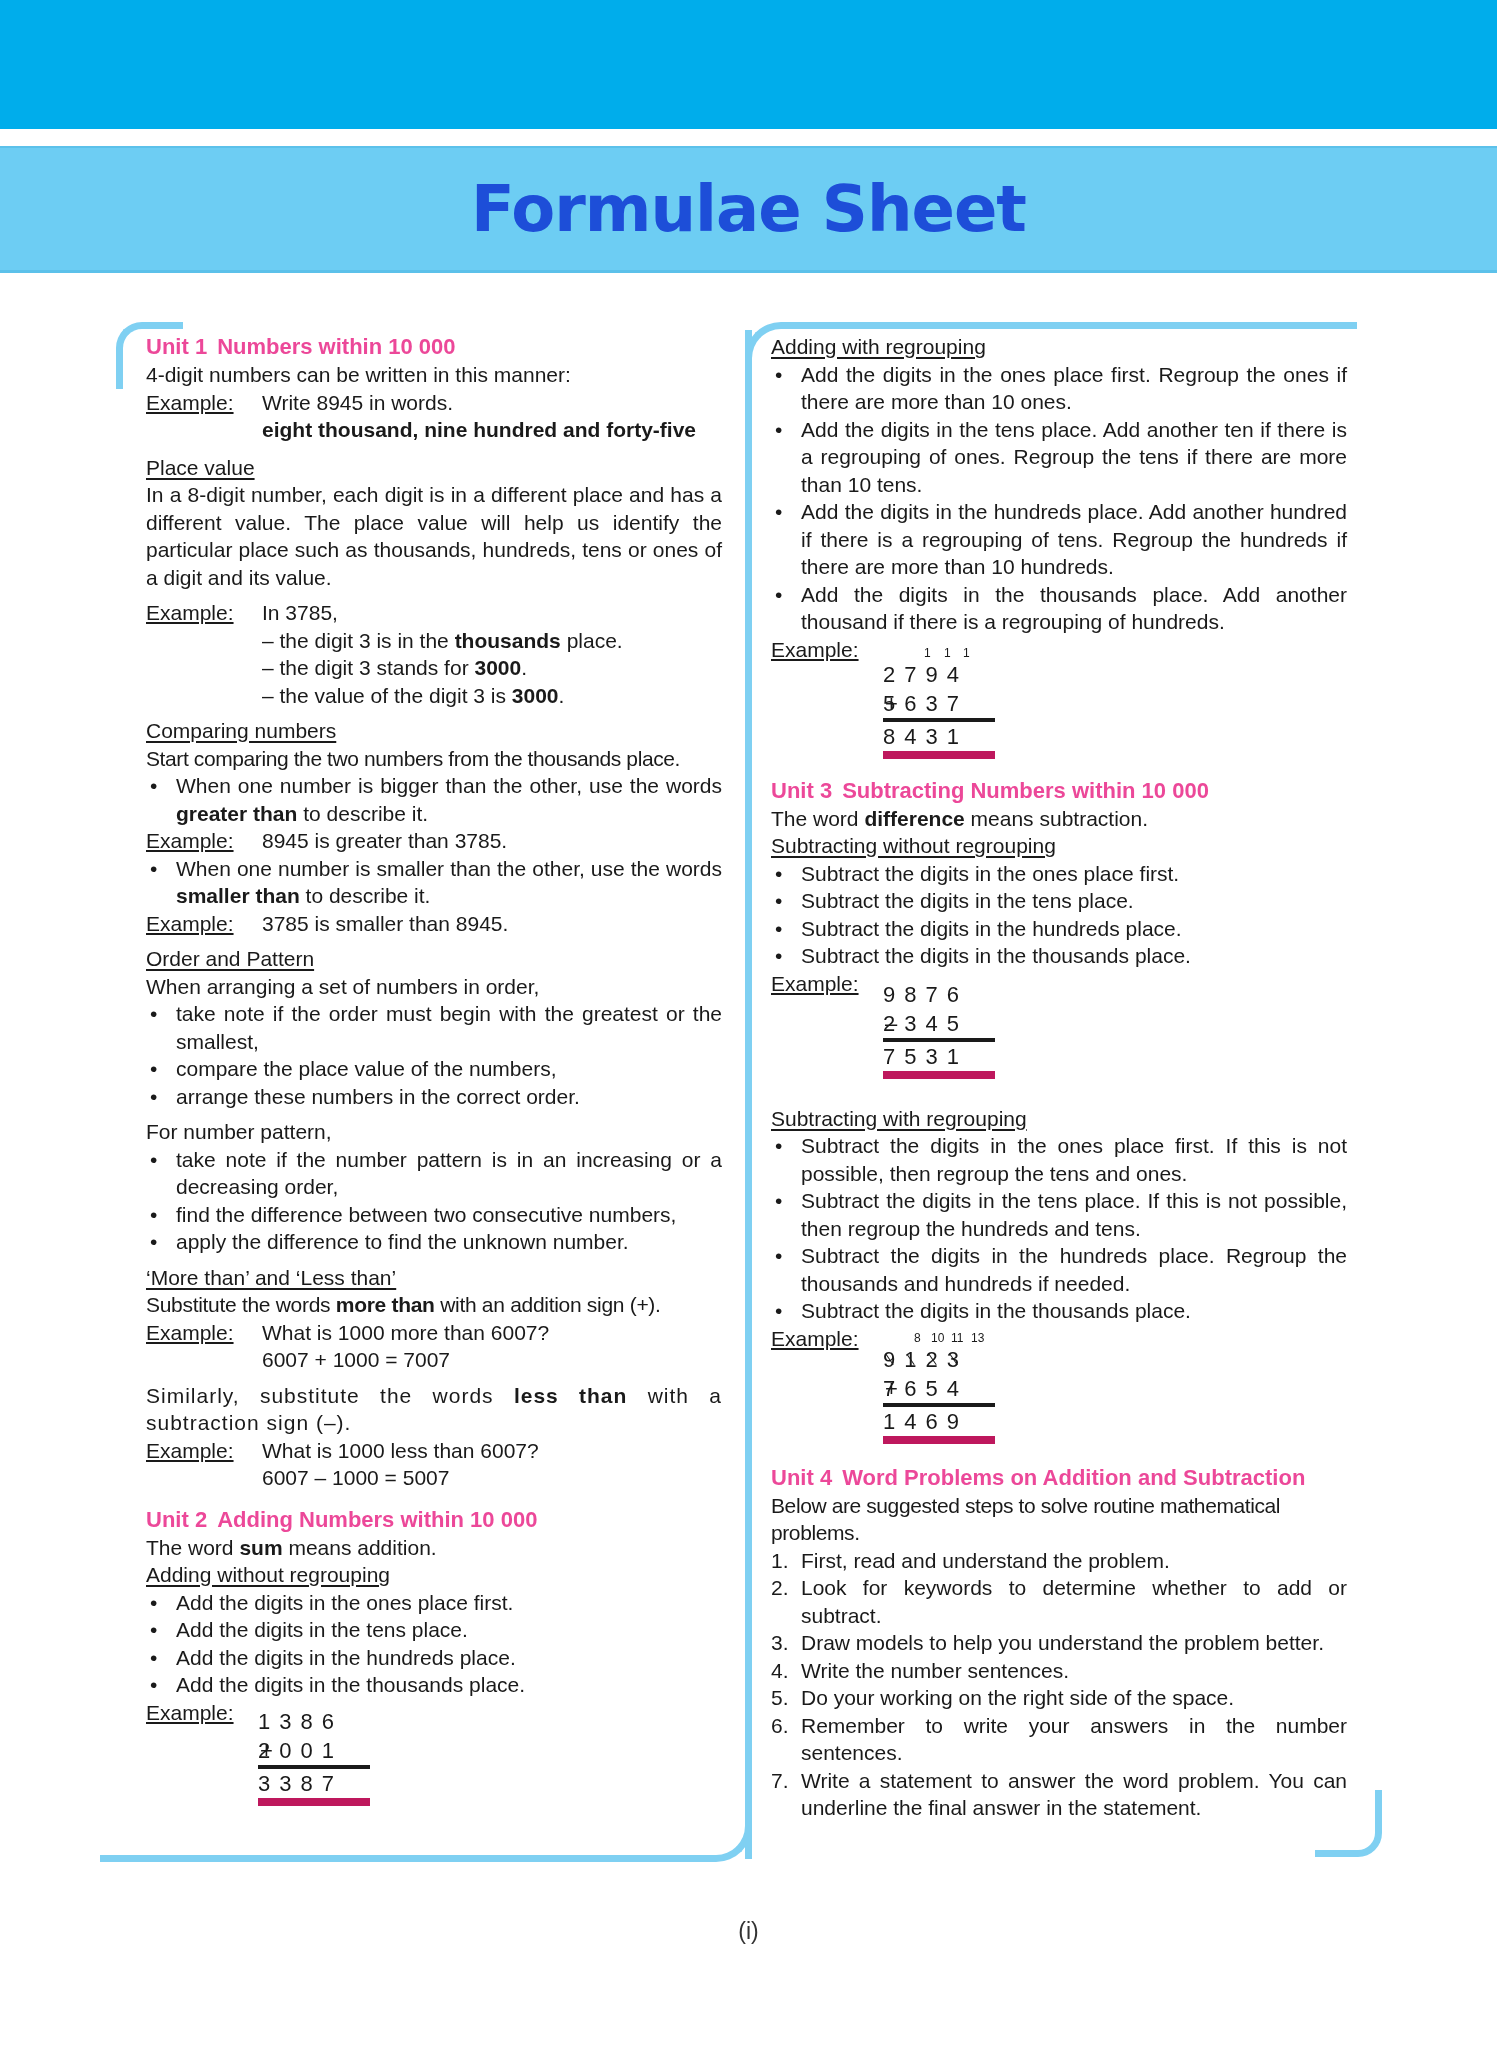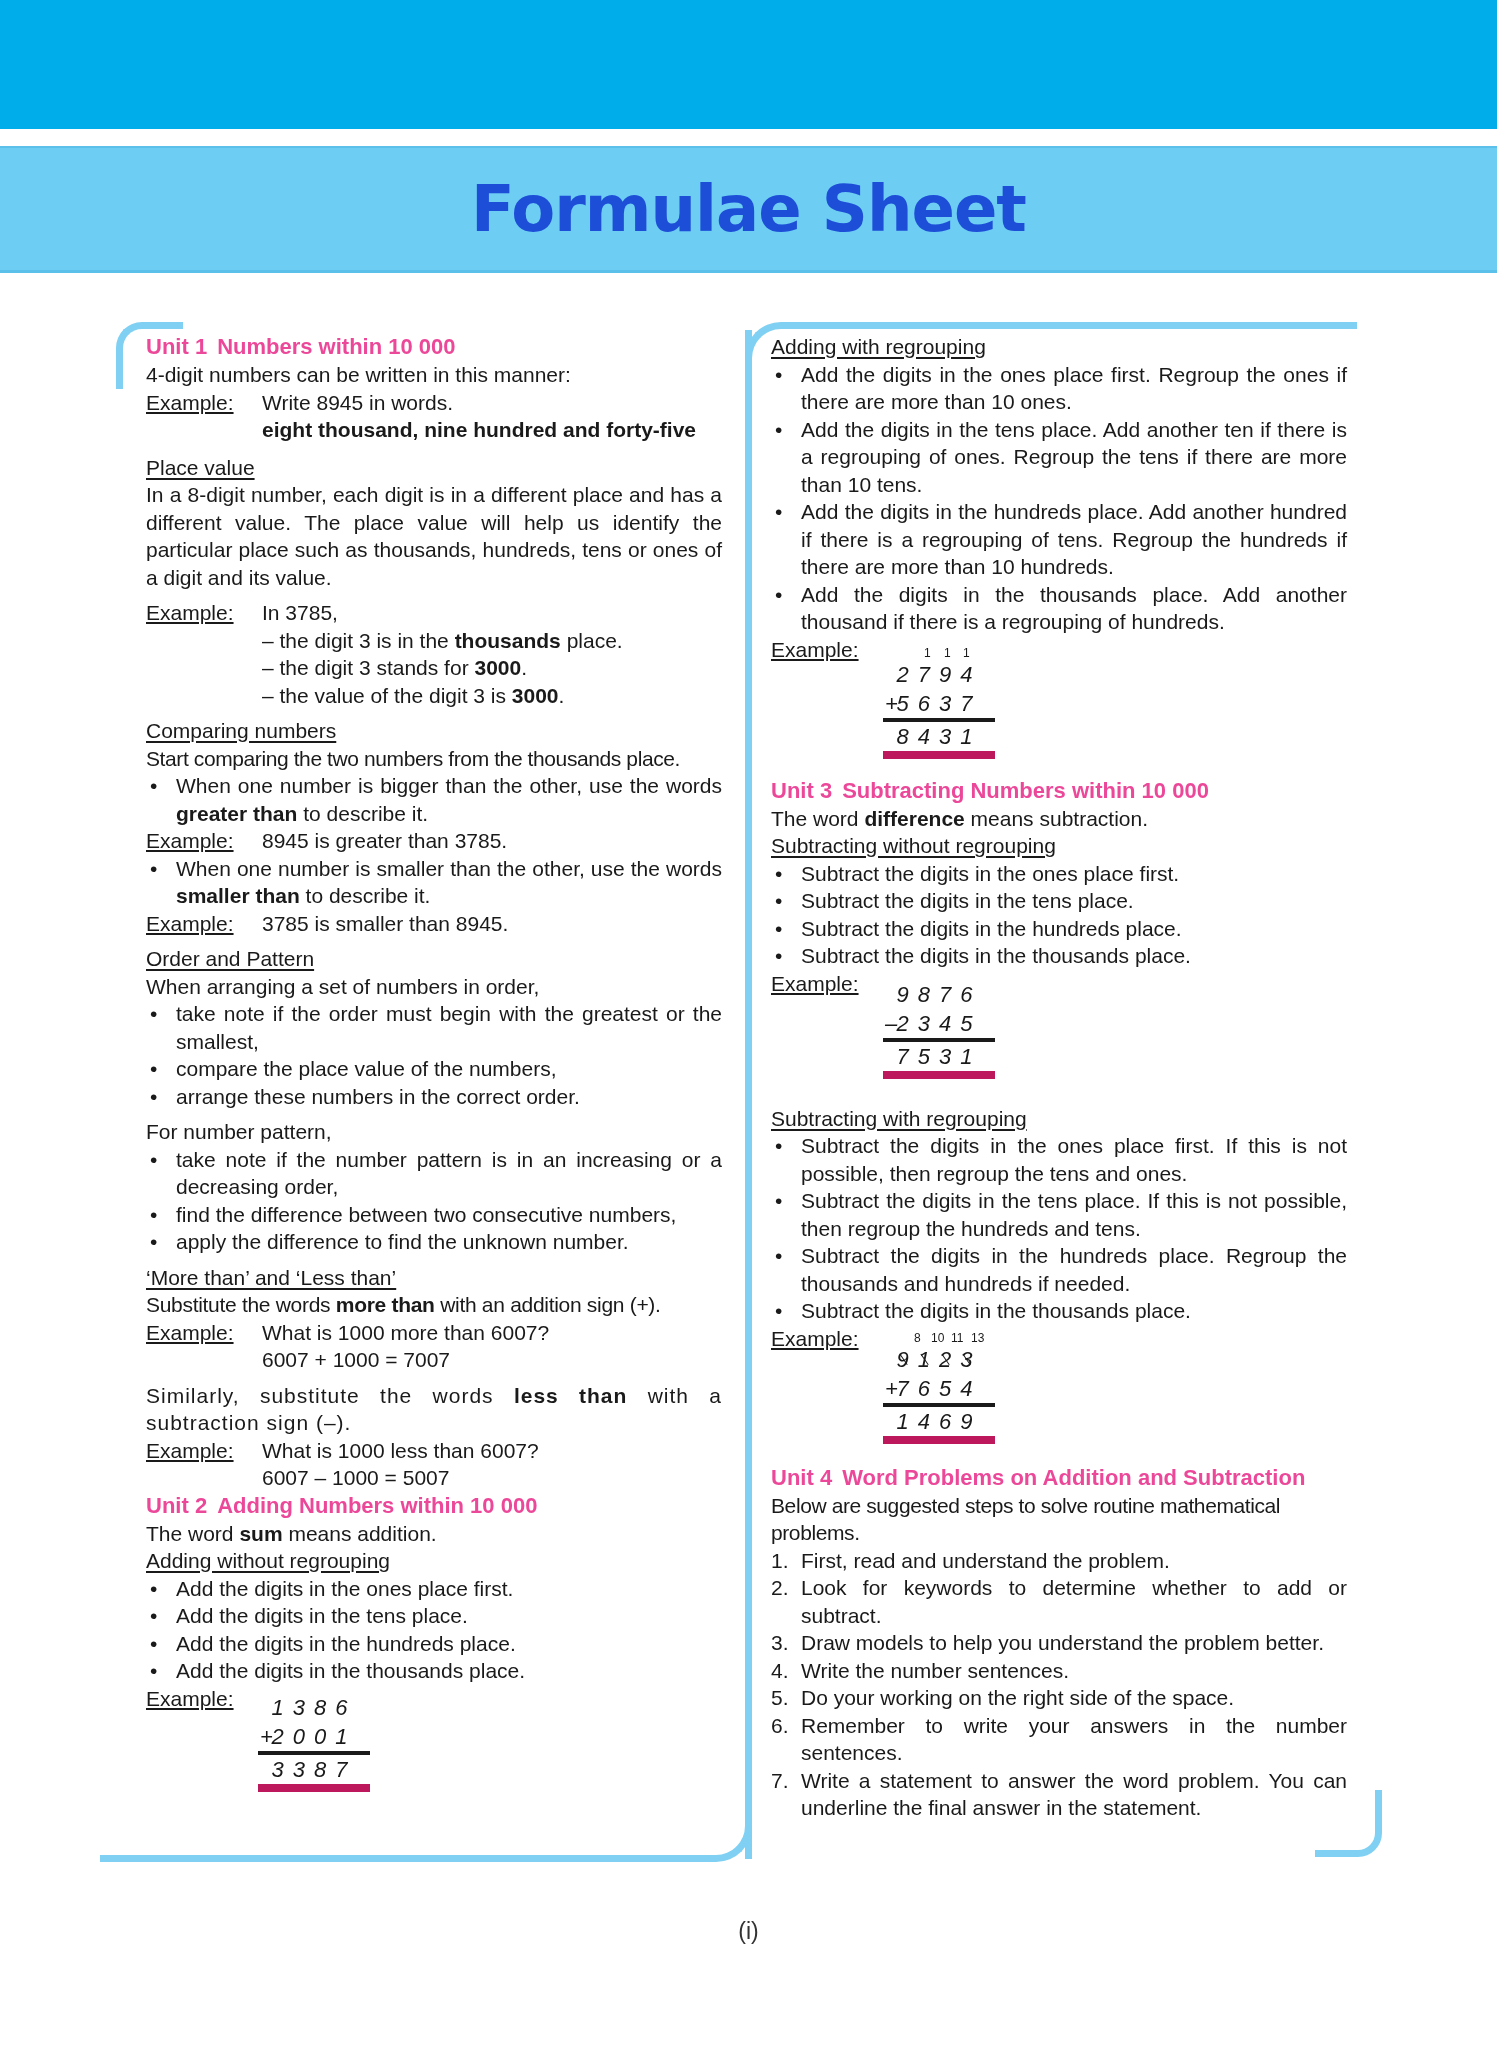--- a/index.html
+++ b/index.html
@@ -51,21 +51,21 @@
     .ex-label { width: 116px; flex: none; text-decoration: underline; }
     .ex-body { flex: 1; }
     .bold { font-weight: bold; }
     ul.bul { list-style: none; margin: 0; padding: 0; }
     ul.bul li { position: relative; padding-left: 30px; text-align: justify; }
     ul.bul li::before { content: "•"; position: absolute; left: 4px; top: 0; }
     ol.num { list-style: none; margin: 0; padding: 0; }
     ol.num li { position: relative; padding-left: 30px; text-align: justify; }
     ol.num li .n { position: absolute; left: 0; top: 0; }
     .calc { margin-left: 112px; font-size: 22px; letter-spacing: 9px; font-family: "Liberation Sans", sans-serif; }
-    .calc .row { width: 112px; text-align: center; position: relative; height: 29px; line-height: 29px; font-style: italic; }
+    .calc .row { width: 112px; text-align: left; position: relative; height: 29px; line-height: 29px; }
     .calc .row.op { border-bottom: 4px solid #1a1a1a; }
     .calc .row.res { border-bottom: 8px solid #be185d; }
     .calc .sign { position: absolute; left: 2px; top: 0; letter-spacing: 0; }
     .carry { height: 14px; font-size: 12px; line-height: 14px; width: 112px; text-align: right; letter-spacing: 0; position: relative; }
     .carry span { position: absolute; top: 0; }
     .crossed { position: relative; display: inline-block; }
     .crossed::after { content: ""; position: absolute; left: 0; right: 8px; top: 50%; border-top: 1.5px solid #1a1a1a; transform: rotate(55deg); }
     .page-num { position: absolute; left: 0; width: 1497px; top: 1918px; text-align: center; font-size: 23px; color: #333; }
   </style>
 </head>
@@ -140,21 +140,21 @@
   <div class="ex-row">
     <span class="ex-label">Example:</span>
     <span class="ex-body"><span>What is 1000 more than 6007?</span><br><span>6007 + 1000 = 7007</span></span>
   </div>
   <p class="p justify gap-top" style="letter-spacing:1px"><span>Similarly, substitute the words </span><b>less than</b><span> with a subtraction sign (–).</span></p>
   <div class="ex-row">
     <span class="ex-label">Example:</span>
     <span class="ex-body"><span>What is 1000 less than 6007?</span><br><span>6007 – 1000 = 5007</span></span>
   </div>
 
-  <div class="unit-heading" style=""><span>Unit 2</span><span class="gap"></span><span>Adding Numbers within 10 000</span></div>
+  <div class="unit-heading" style="margin-top:14px"><span>Unit 2</span><span class="gap"></span><span>Adding Numbers within 10 000</span></div>
   <p class="p"><span>The word </span><b>sum</b><span> means addition.</span></p>
   <div><span class="sub">Adding without regrouping</span></div>
   <ul class="bul">
     <li>Add the digits in the ones place first.</li>
     <li>Add the digits in the tens place.</li>
     <li>Add the digits in the hundreds place.</li>
     <li>Add the digits in the thousands place.</li>
   </ul>
   <div style="display:flex">
     <span class="ex-label" style="width:112px">Example:</span>

